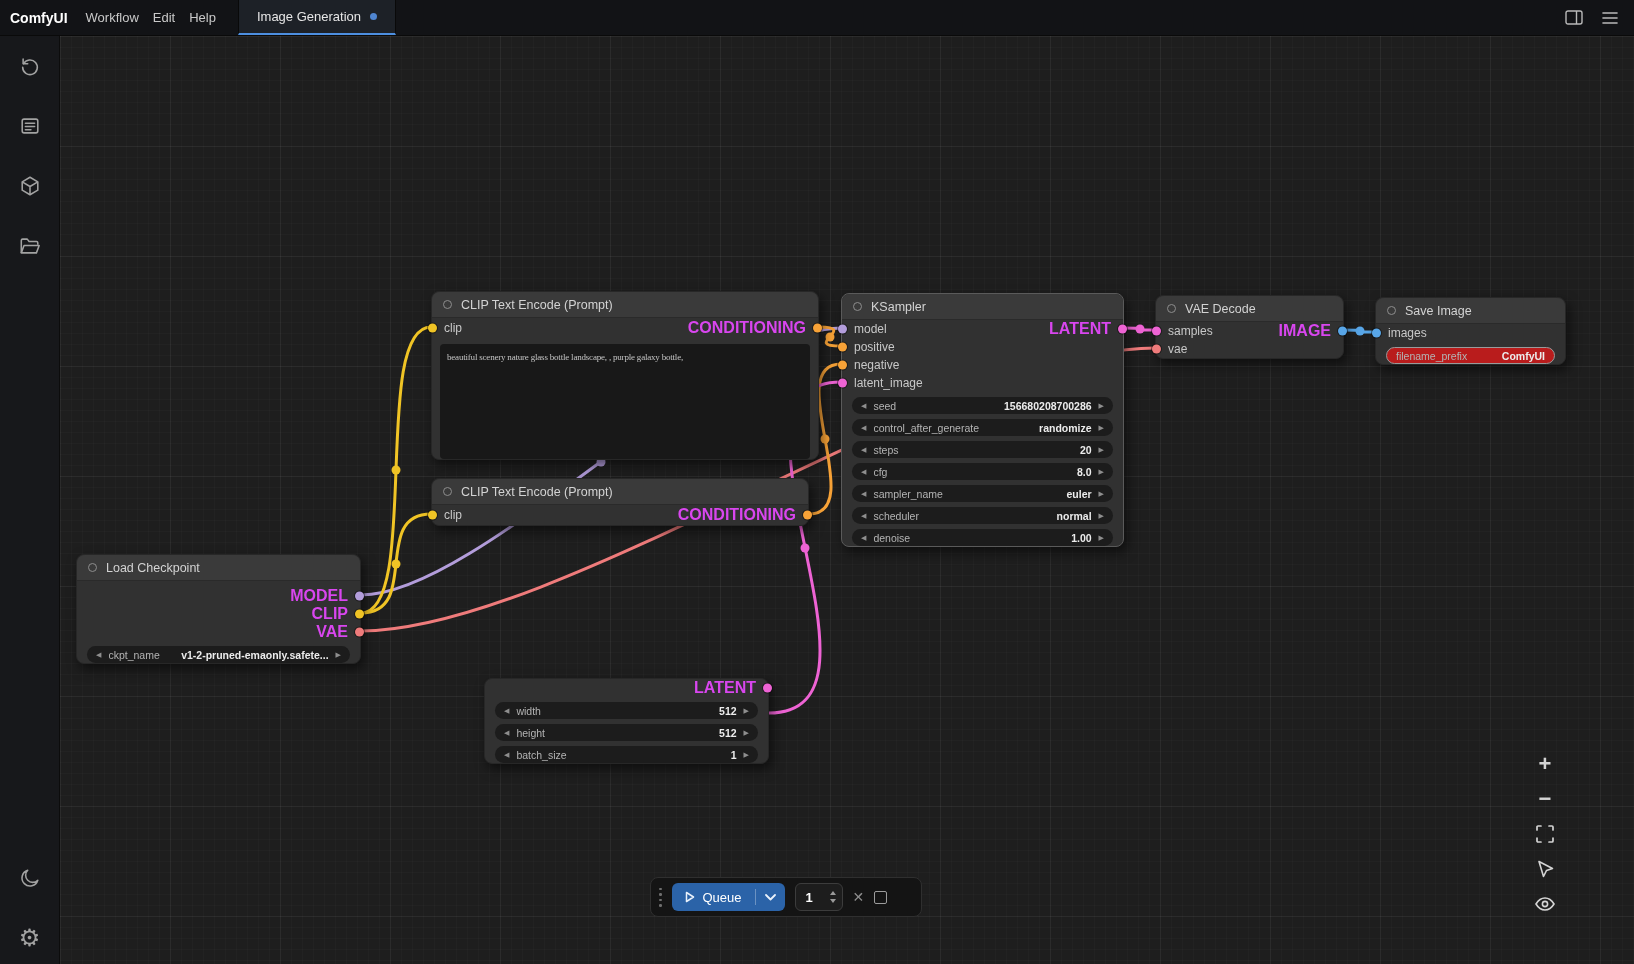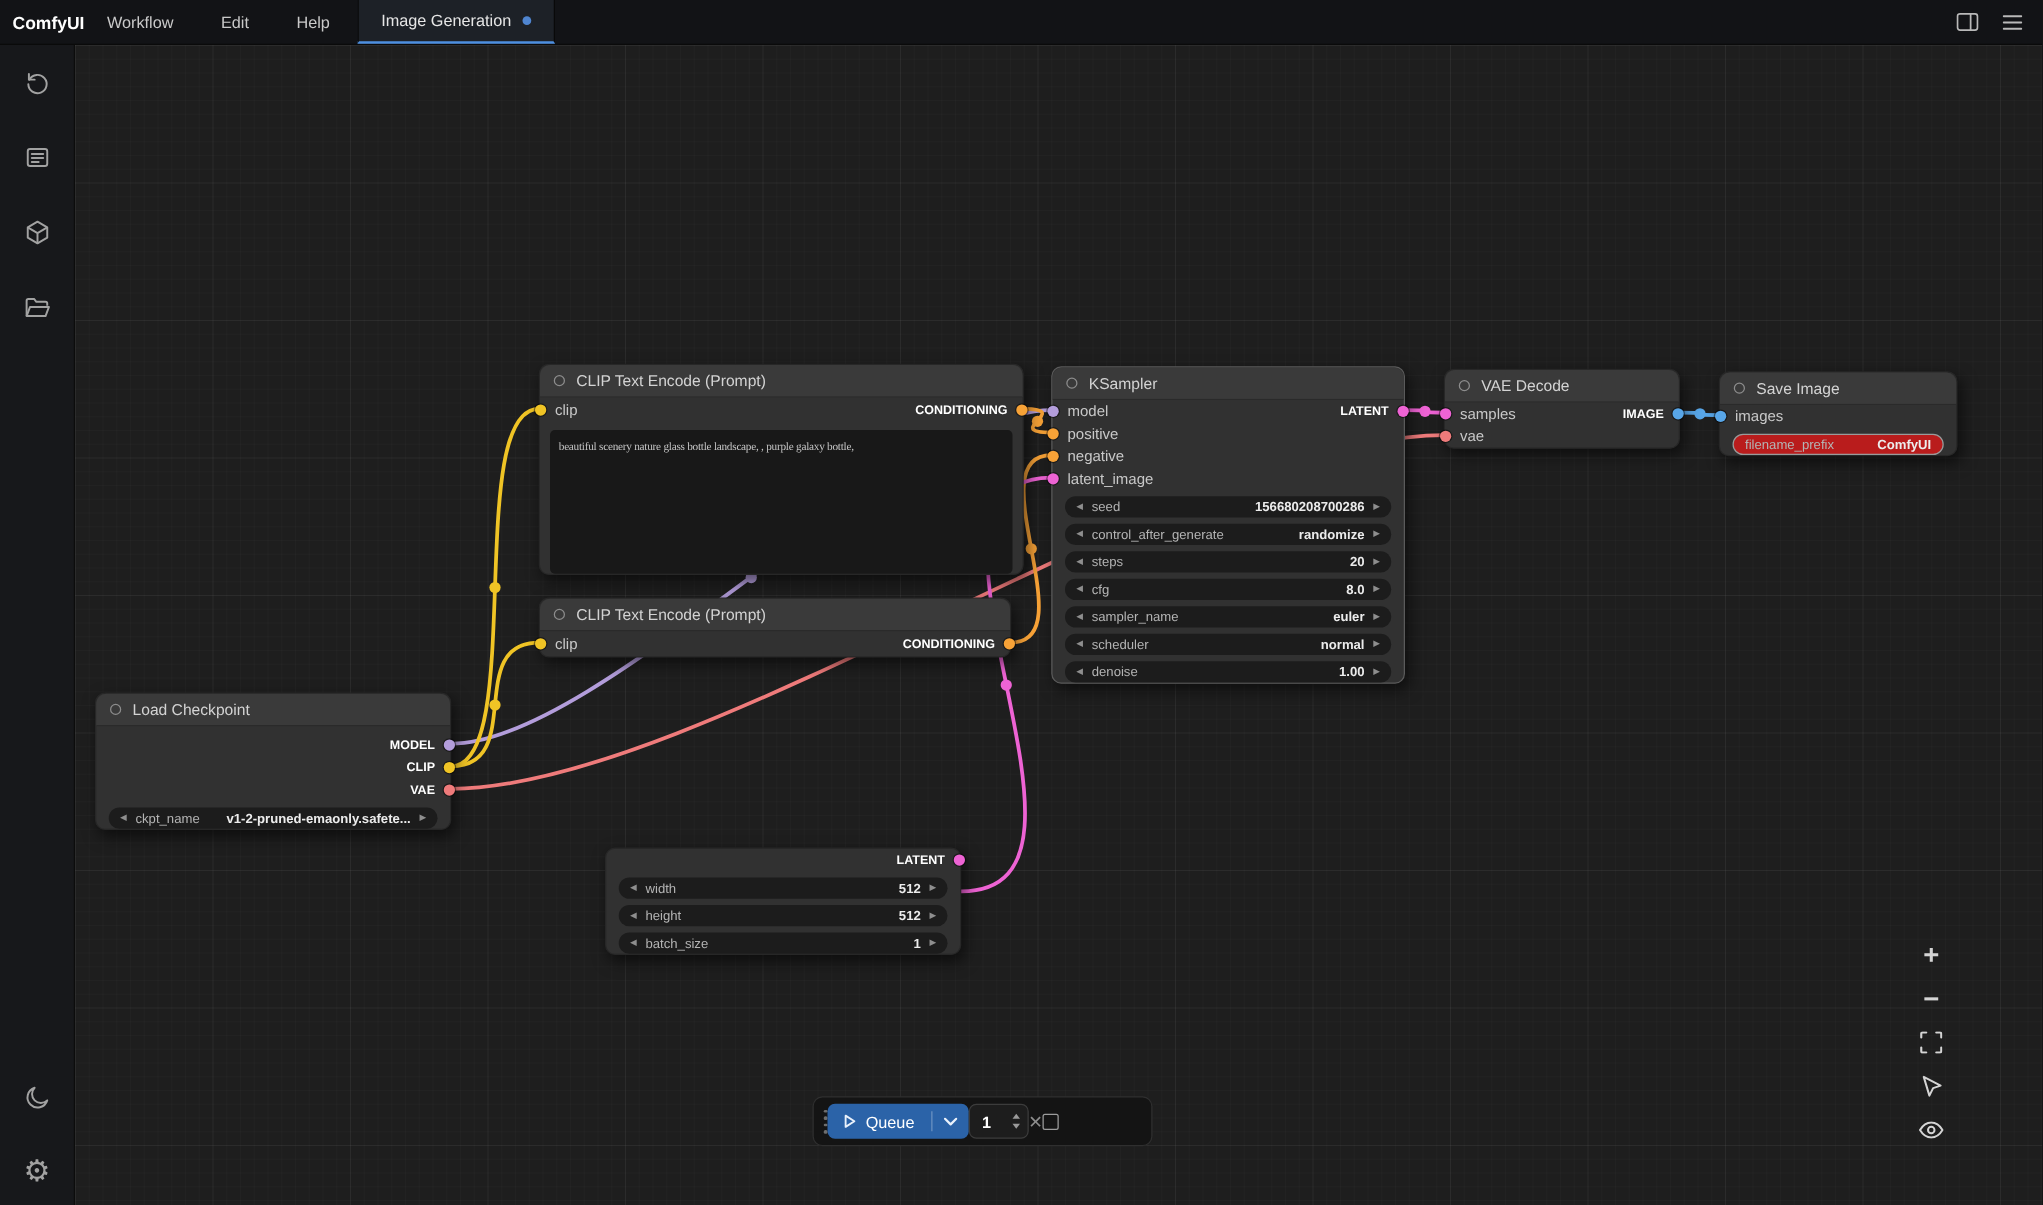--- a/index.html
+++ b/index.html
@@ -4,21 +4,21 @@
 <style>
   * { box-sizing: border-box; margin: 0; padding: 0; }
   html,body { background:#101113; }
   body { font-family:"Liberation Sans", sans-serif; }
   .app { position:relative; width:1634px; height:964px; overflow:hidden; background:#1f1f1f; }
 
   
   .topbar { position:absolute; left:0; top:0; width:100%; height:36px; background:#121316;
             display:flex; align-items:stretch; border-bottom:1px solid #0a0a0a; z-index:50; }
   .logo { color:#fff; font-weight:bold; font-size:14px; display:flex; align-items:center; padding:0 18px 0 10px; }
-  .menus { display:flex; align-items:center; gap:38px; padding-right:22px; }
+  .menus { display:flex; align-items:center; gap:14px; padding-right:22px; }
   .menu-item { color:#c9c9c9; font-size:13px; cursor:default; }
   .tab { display:flex; align-items:center; gap:9px; padding:0 18px; background:#1d2127;
          border-left:1px solid #090909; border-right:1px solid #090909; border-bottom:2px solid #4d8fe0;
          color:#e6e6e6; font-size:13px; }
   .tab-dot { width:7px; height:7px; border-radius:50%; background:#4f85d0; }
   .topbar-right { margin-left:auto; display:flex; align-items:center; gap:16px; padding-right:14px; }
   .tb-icon { width:20px; height:20px; display:flex; align-items:center; justify-content:center; color:#b9b9b9; }
   .tb-icon svg { display:block; }
 
   
@@ -47,21 +47,21 @@
   .node.hl { border-color:#5a5a5a; }
   .node-header { height:26px; display:flex; align-items:center; gap:9px; padding:0 11px;
                  background:#3a3a3a; border-radius:8px 8px 0 0; border-bottom:1px solid #2a2a2a; }
   .collapse-dot { width:9px; height:9px; border-radius:50%; border:1.5px solid #8d8d8d; flex:none; }
   .node-title { color:#d3d3d3; font-size:12.5px; white-space:nowrap; }
   .slot-row { position:relative; height:18px; display:flex; align-items:center; padding:0 12px; }
   .slot-row.tall { height:20px; }
   .slot-row.dual { justify-content:space-between; }
   .slot-row.out-only { justify-content:flex-end; }
   .in-label { color:#c8c8c8; font-size:12px; }
-  .out-label { color:#ffffff; font-size:10px; font-weight:bold; }
+  .out-label { color:#d946ef; font-size:16px; font-weight:bold; }
   .slot-dot { position:absolute; width:9px; height:9px; border-radius:50%; top:50%;
               transform:translateY(-50%); box-shadow:0 0 0 1px rgba(0,0,0,0.45); }
   .slot-dot.in { left:-4px; }
   .slot-dot.out { right:-4px; }
   .c-model { background:#b39ddb; } .c-clip { background:#f0c425; } .c-vae { background:#ef7b7b; }
   .c-cond { background:#f7a237; } .c-latent { background:#ee63d4; } .c-image { background:#58a6e8; }
 
   .widget { height:17px; margin:5px 10px 0; background:#1c1c1c; border-radius:9px;
             display:flex; align-items:center; padding:0 9px; gap:7px; }
   .warrow { color:#8e8e8e; font-size:7px; line-height:1; flex:none; }
@@ -70,21 +70,21 @@
   .widget.text-widget { border:1px solid #9a9a9a; background:#b91c1c; justify-content:flex-start; }
   .widget.text-widget .wval { margin-left:auto; }
 
   .node-text { margin:6px 8px 0; background:#181818; border-radius:4px; padding:6px 7px;
                font-family:"DejaVu Sans Mono", monospace; font-size:9px; letter-spacing:-0.2px;
                line-height:1.6; color:#c4c4c4; overflow:hidden; }
 
   
   .queue-panel { position:absolute; left:590px; top:841px; width:272px; height:40px; z-index:30;
                  background:#141414; border:1px solid #2f2f2f; border-radius:8px;
-                 display:flex; align-items:center; padding:0 10px 0 8px; }
+                 display:flex; align-items:center; padding:0 10px 0 8px; gap:10px; }
   .drag-dots { display:flex; flex-direction:column; gap:3px; }
   .drag-dots i { width:2.5px; height:2.5px; border-radius:50%; background:#6e6e6e; }
   .queue-btn { height:28px; background:#2b63a8; border-radius:6px; display:flex; align-items:stretch; color:#fff; }
   .q-main { display:flex; align-items:center; gap:8px; padding:0 13px; font-size:13px; }
   .q-divider { width:1px; background:rgba(255,255,255,0.3); margin:6px 0; }
   .q-caret { display:flex; align-items:center; padding:0 9px; }
   .count-box { width:48px; height:28px; background:#1d1d1d; border:1px solid #3c3c3c; border-radius:6px;
                display:flex; align-items:center; padding:0 6px 0 10px; }
   .count-val { color:#fff; font-size:13px; font-weight:bold; }
   .stepper { margin-left:auto; display:flex; flex-direction:column; gap:4px; align-items:center; }

